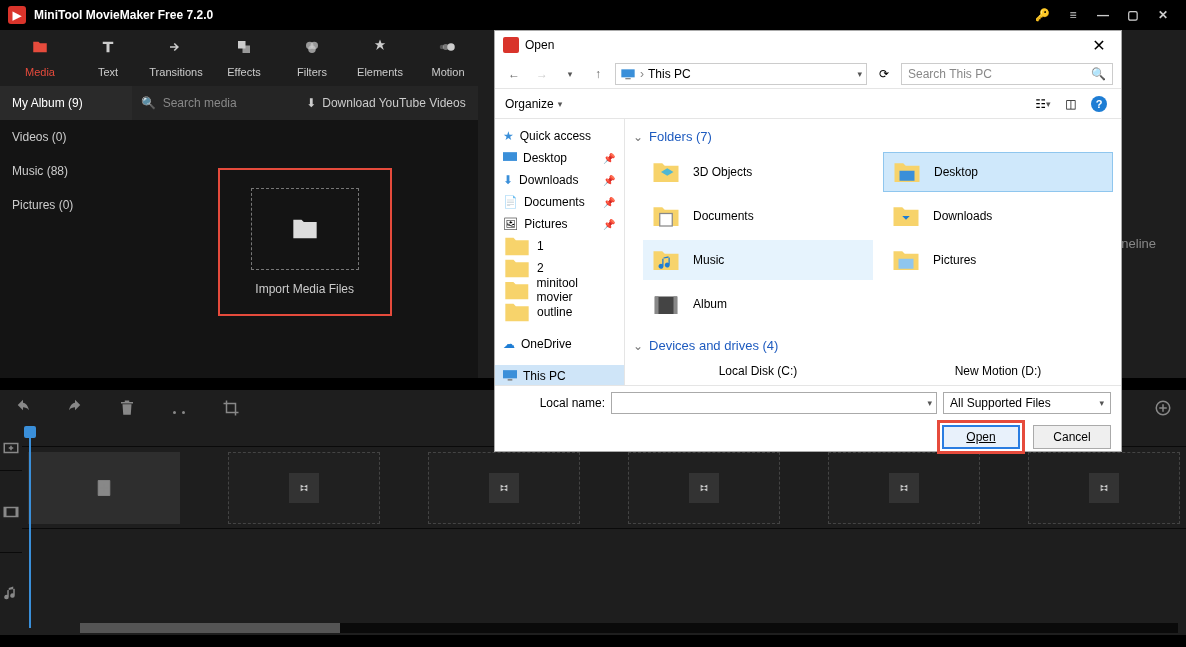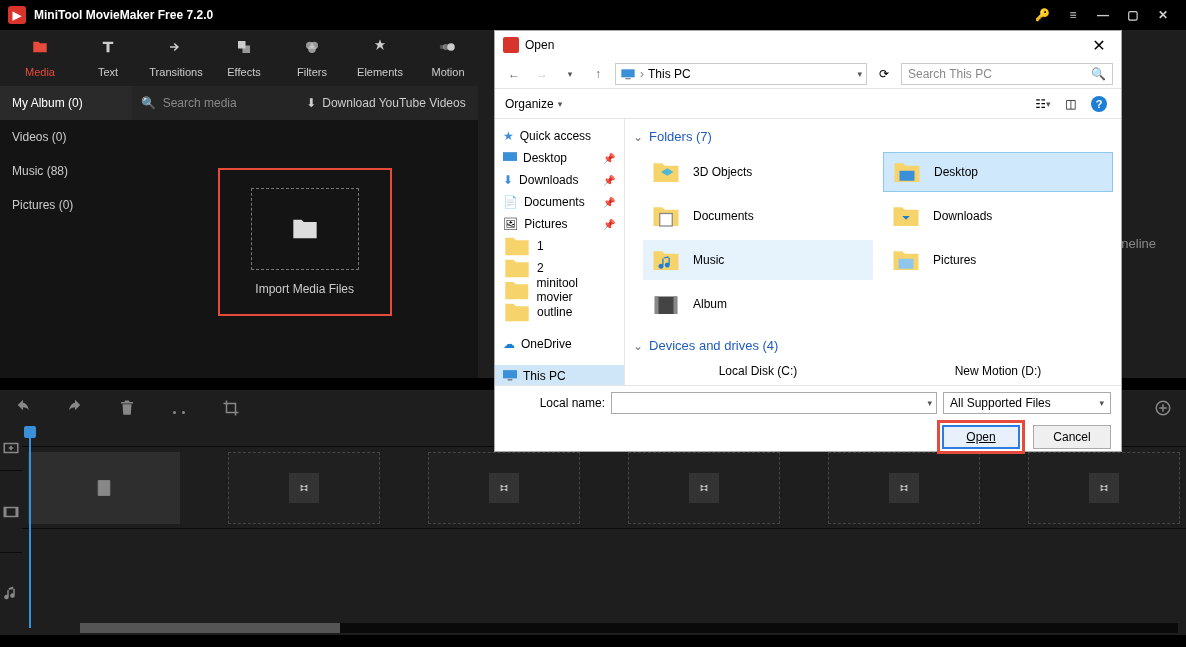--- a/index.html
+++ b/index.html
@@ -170,21 +170,21 @@
         <circle cx="9" cy="12" r="4" fill="currentColor" opacity="0.5"></circle>
         <circle cx="4" cy="12" r="3" fill="currentColor" opacity="0.3"></circle>
       </svg>
     <span>Motion</span>
   </div>
 </div>
 
 <div class="workspace">
   <div class="sidebar">
     <div class="row album">
-        <span>My Album (0)</span>
+        <span>My Album (9)</span>
       </div>
     <div class="row">
         <span>Videos (0)</span>
       </div>
     <div class="row">
         <span>Music (88)</span>
       </div>
     <div class="row">
         <span>Pictures (0)</span>
       </div>

